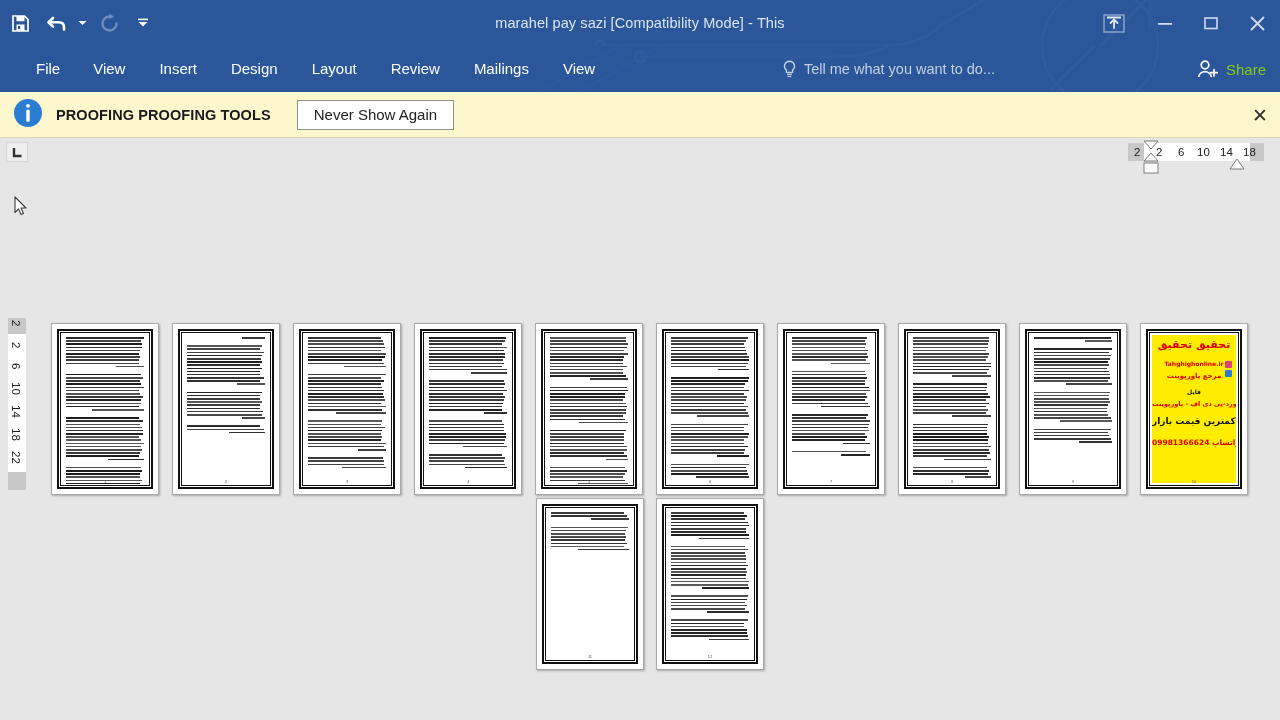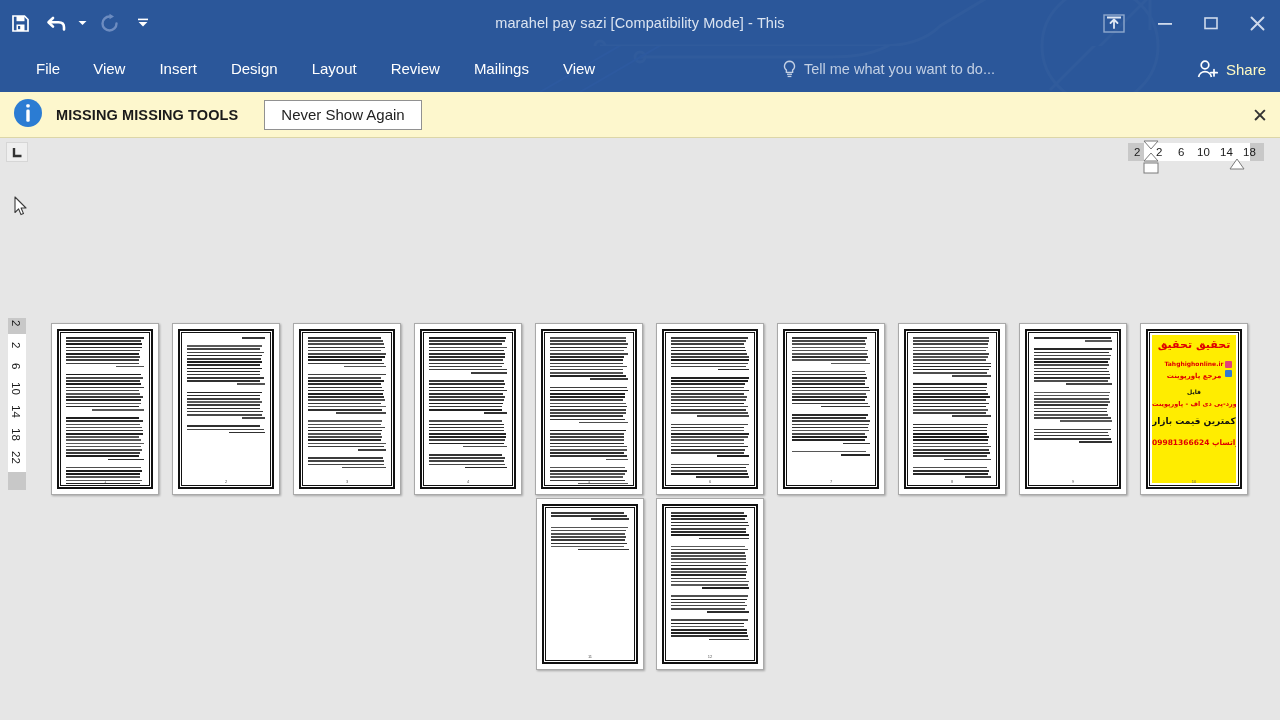--- a/index.html
+++ b/index.html
@@ -52,21 +52,21 @@
   .tab.file { padding: 0 16px; }
   .tellme {
     position: absolute; left: 782px; top: 0; height: 46px;
     display: flex; align-items: center; gap: 7px;
   }
   .tellme-text { color: #c3d0e4; font-size: 14.5px; white-space: nowrap; }
   .share {
     position: absolute; right: 14px; top: 0; height: 46px;
     display: flex; align-items: center; gap: 7px;
   }
-  .share-text { color: #fef9c3; font-size: 15px; }
+  .share-text { color: #84cc16; font-size: 15px; }
 
   
   .infobar {
     position: absolute; left: 0; top: 92px; width: 1280px; height: 46px;
     background: #fdf7cd; border-bottom: 1px solid #dcd6a8;
     display: flex; align-items: center;
   }
   .info-icon { margin-left: 13px; flex: 0 0 auto; }
   .info-strong {
     margin-left: 13px; font-size: 14.5px; font-weight: bold; color: #1a1a1a;
@@ -274,21 +274,21 @@
   </div>
 
   <div class="infobar">
     <span class="info-icon">
       <svg width="30" height="30" viewBox="0 0 30 30">
         <circle cx="15" cy="15" r="14" fill="#2b7cd3"></circle>
         <rect x="13.3" y="6.2" width="3.4" height="3.4" rx="1" fill="#fff"></rect>
         <rect x="13.3" y="11.6" width="3.4" height="12.2" rx="1.3" fill="#fff"></rect>
       </svg>
     </span>
-    <span class="info-strong">MISSING MISSING TOOLS</span>
+    <span class="info-strong">PROOFING PROOFING TOOLS</span>
     <button class="never-btn">Never Show Again</button>
     <span class="info-close">✕</span>
   </div>
 
   <div class="tabselector">
     <svg width="11" height="11" viewBox="0 0 11 11">
       <path d="M2 1 L2 9 L9.5 9" fill="none" stroke="#333" stroke-width="2.4"></path>
     </svg>
   </div>
 

